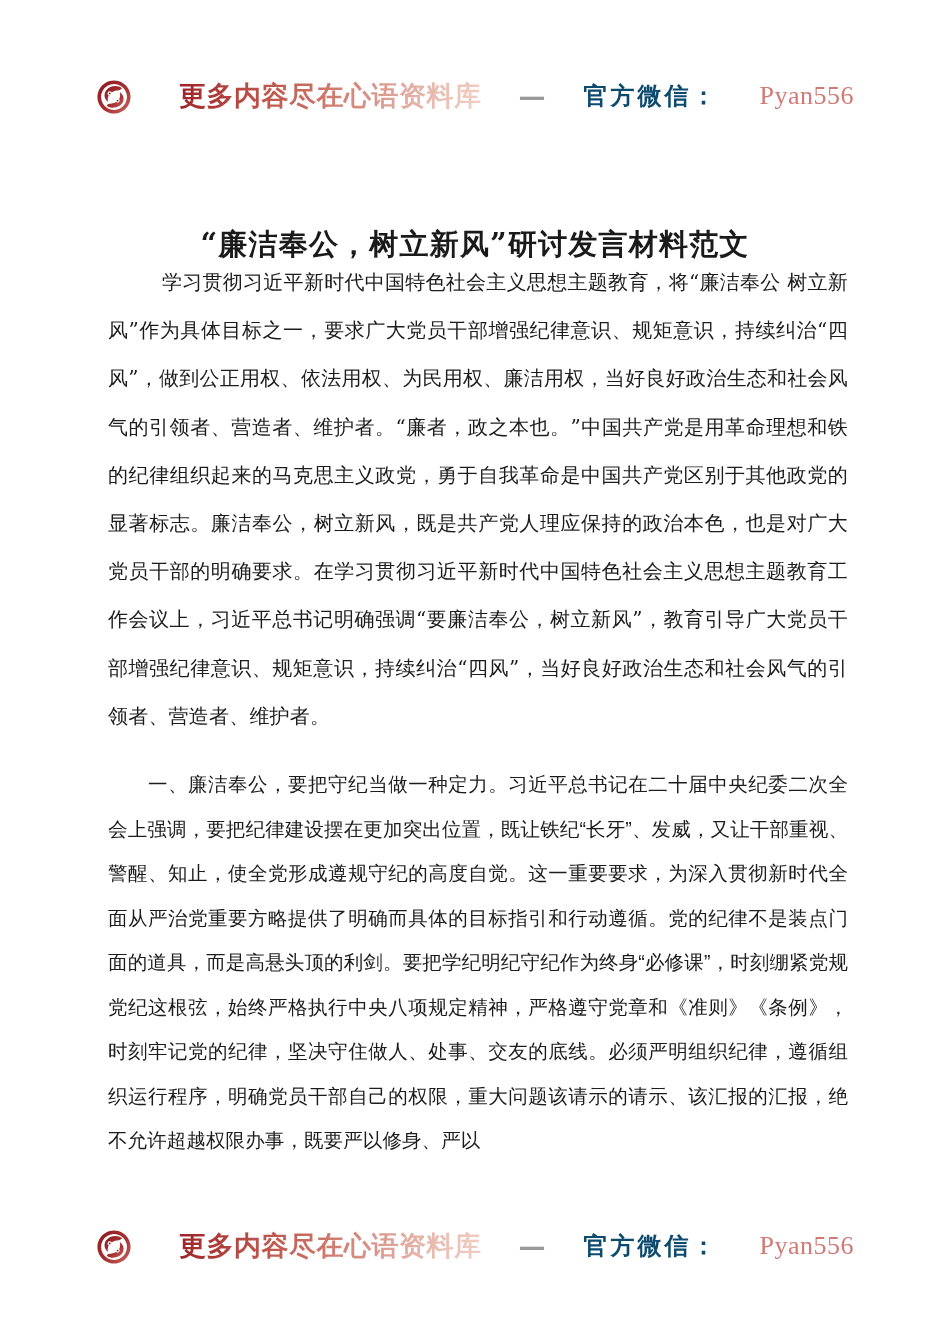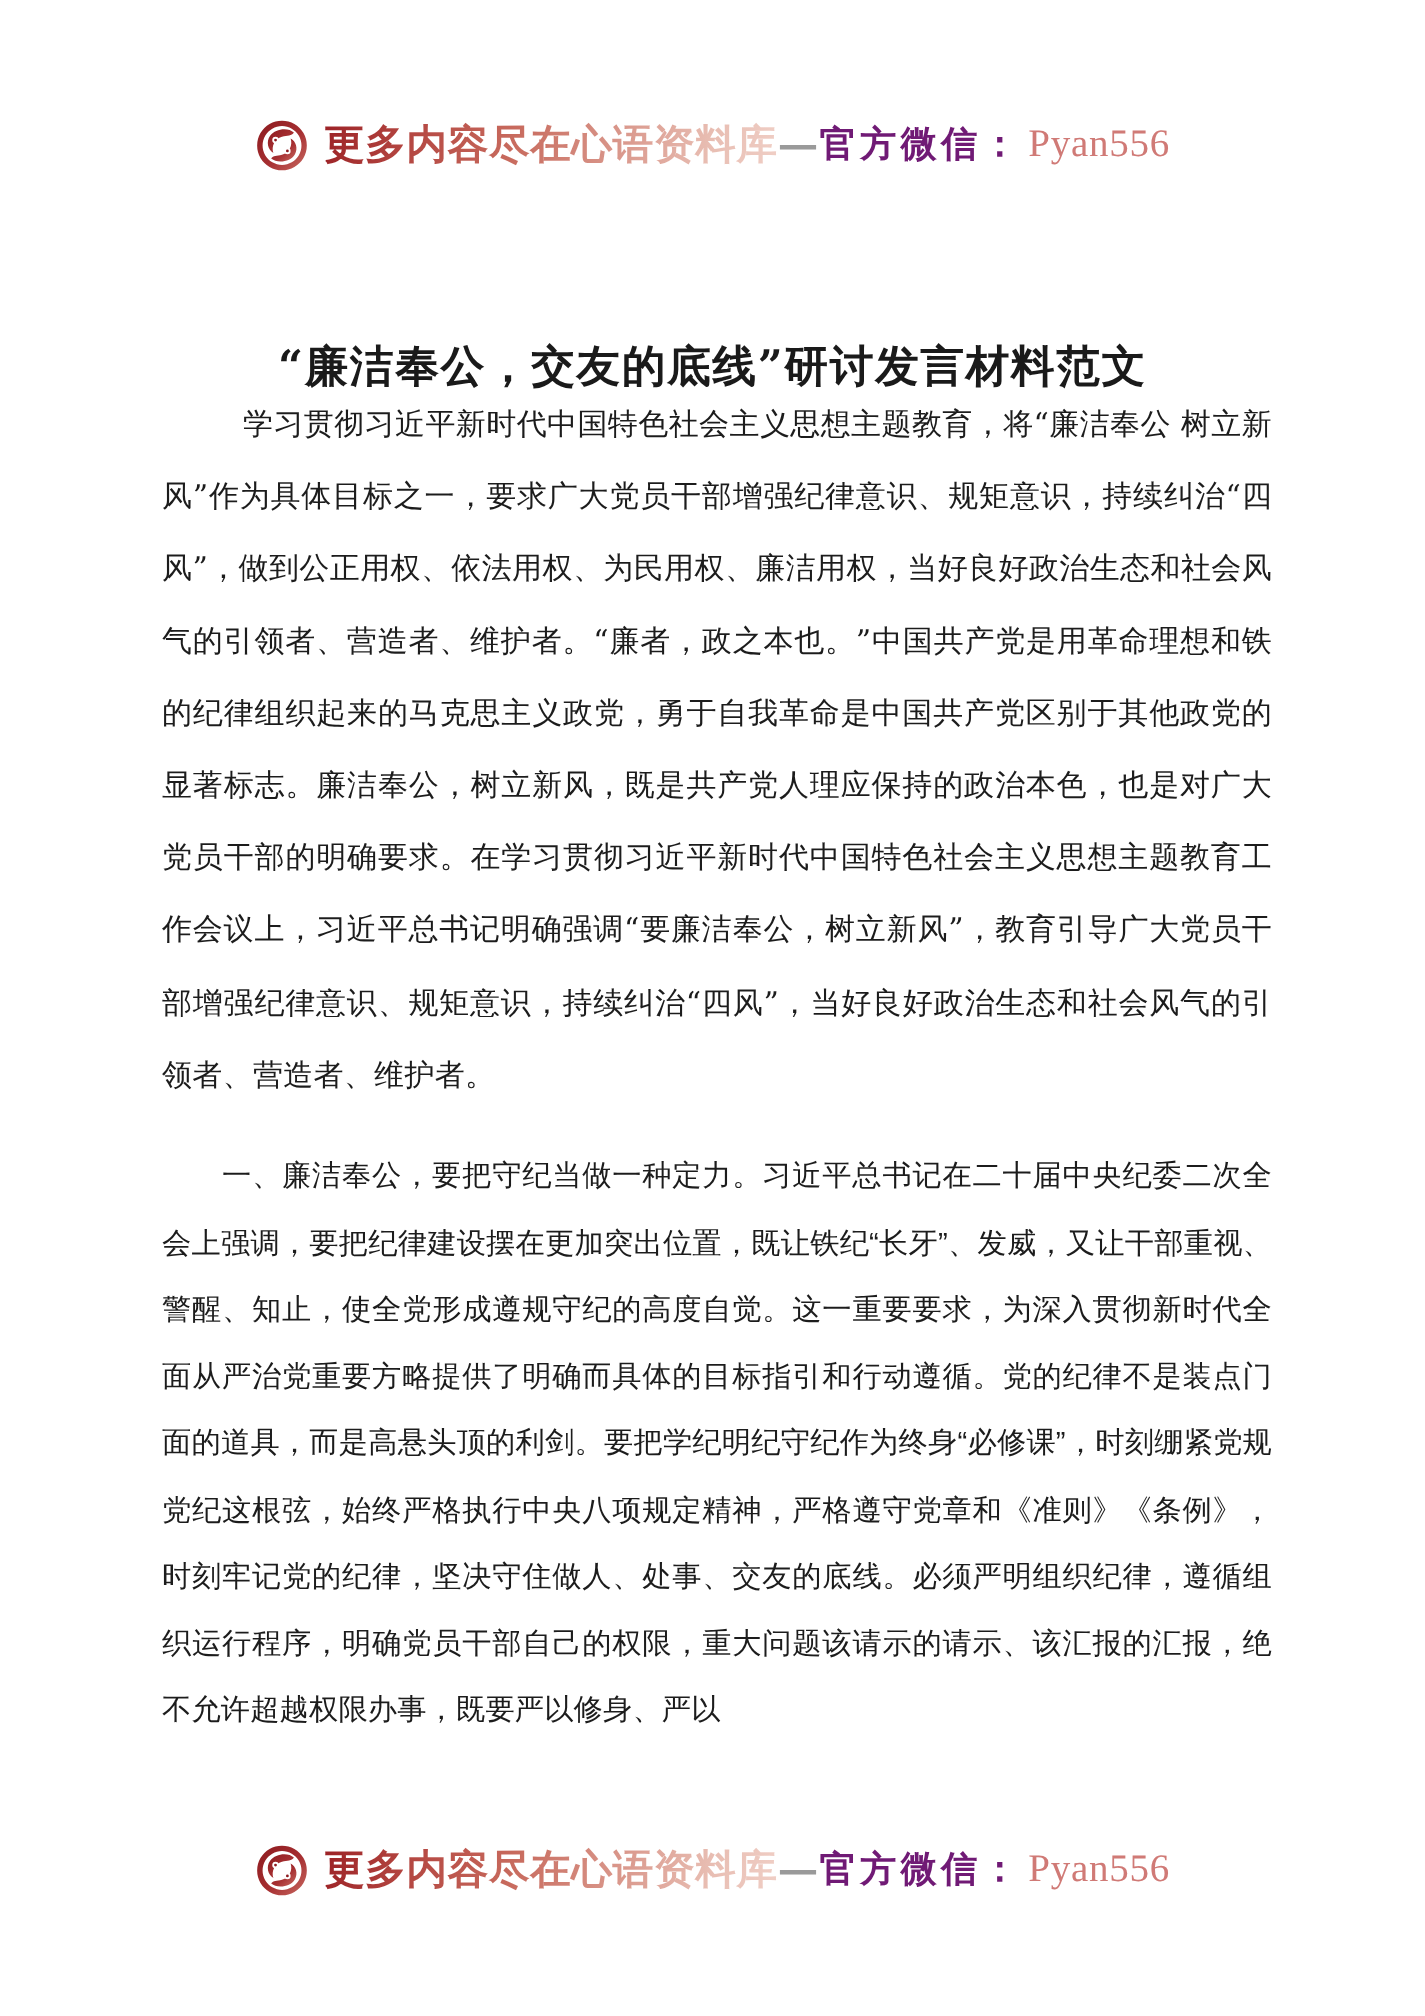--- a/index.html
+++ b/index.html
@@ -26,20 +26,21 @@
   
   .watermark {
     position: absolute;
     left: 0;
     width: 950px;
     height: 56px;
     display: flex;
     align-items: center;
     justify-content: center;
     white-space: nowrap;
+    gap: 37px;
   }
   .watermark.top  { top: 68px; }
   .watermark.bottom { top: 1218px; }
 
   .wm-logo {
     width: 36px;
     height: 36px;
     margin-right: 10px;
     flex: 0 0 auto;
     position: relative;
@@ -61,21 +62,21 @@
     font-family: "DejaVu Serif", "Liberation Serif", serif;
     font-size: 27px;
     font-weight: 700;
     color: #9a9a9a;
     letter-spacing: 0;
   }
   .wm-wechat {
     font-family: "DejaVu Serif", "Liberation Serif", serif;
     font-weight: 700;
     font-size: 24px;
-    color: #701a75;
+    color: #0c4a6e;
     letter-spacing: 3px;
     margin-left: 1px;
   }
   .wm-handle {
     font-family: Liberation Serif, serif;
     font-size: 26px;
     color: #d07a76;
     letter-spacing: 0.5px;
     margin-left: 4px;
   }
@@ -147,21 +148,21 @@
       <circle cx="60" cy="60" r="6" fill="#ffffff"></circle>
       <circle cx="38" cy="40" r="2.6" fill="#8c1a1f"></circle>
       <circle cx="60" cy="60" r="2.6" fill="#8c1a1f"></circle>
     </svg>
     <span class="wm-main">更多内容尽在心语资料库</span>
     <span class="wm-dash">—</span>
     <span class="wm-wechat">官方微信：</span>
     <span class="wm-handle">Pyan556</span>
   </div>
 
-  <h1 class="doc-title">“廉洁奉公，交友的底线”研讨发言材料范文</h1>
+  <h1 class="doc-title">“廉洁奉公，树立新风”研讨发言材料范文</h1>
 
   <div class="body-wrap">
     <p class="para-kai">学习贯彻习近平新时代中国特色社会主义思想主题教育，将“廉洁奉公 树立新风”作为具体目标之一，要求广大党员干部增强纪律意识、规矩意识，持续纠治“四风”，做到公正用权、依法用权、为民用权、廉洁用权，当好良好政治生态和社会风气的引领者、营造者、维护者。“廉者，政之本也。”中国共产党是用革命理想和铁的纪律组织起来的马克思主义政党，勇于自我革命是中国共产党区别于其他政党的显著标志。廉洁奉公，树立新风，既是共产党人理应保持的政治本色，也是对广大党员干部的明确要求。在学习贯彻习近平新时代中国特色社会主义思想主题教育工作会议上，习近平总书记明确强调“要廉洁奉公，树立新风”，教育引导广大党员干部增强纪律意识、规矩意识，持续纠治“四风”，当好良好政治生态和社会风气的引领者、营造者、维护者。</p>
     <p class="para-hei">一、廉洁奉公，要把守纪当做一种定力。习近平总书记在二十届中央纪委二次全会上强调，要把纪律建设摆在更加突出位置，既让铁纪“长牙”、发威，又让干部重视、警醒、知止，使全党形成遵规守纪的高度自觉。这一重要要求，为深入贯彻新时代全面从严治党重要方略提供了明确而具体的目标指引和行动遵循。党的纪律不是装点门面的道具，而是高悬头顶的利剑。要把学纪明纪守纪作为终身“必修课”，时刻绷紧党规党纪这根弦，始终严格执行中央八项规定精神，严格遵守党章和《准则》《条例》，时刻牢记党的纪律，坚决守住做人、处事、交友的底线。必须严明组织纪律，遵循组织运行程序，明确党员干部自己的权限，重大问题该请示的请示、该汇报的汇报，绝不允许超越权限办事，既要严以修身、严以</p>
   </div>
 
   <div class="watermark bottom">
     <svg class="wm-logo" viewBox="0 0 100 100" xmlns="http://www.w3.org/2000/svg">
       <defs>
         <linearGradient id="lg2" x1="0" y1="0" x2="1" y2="1">

